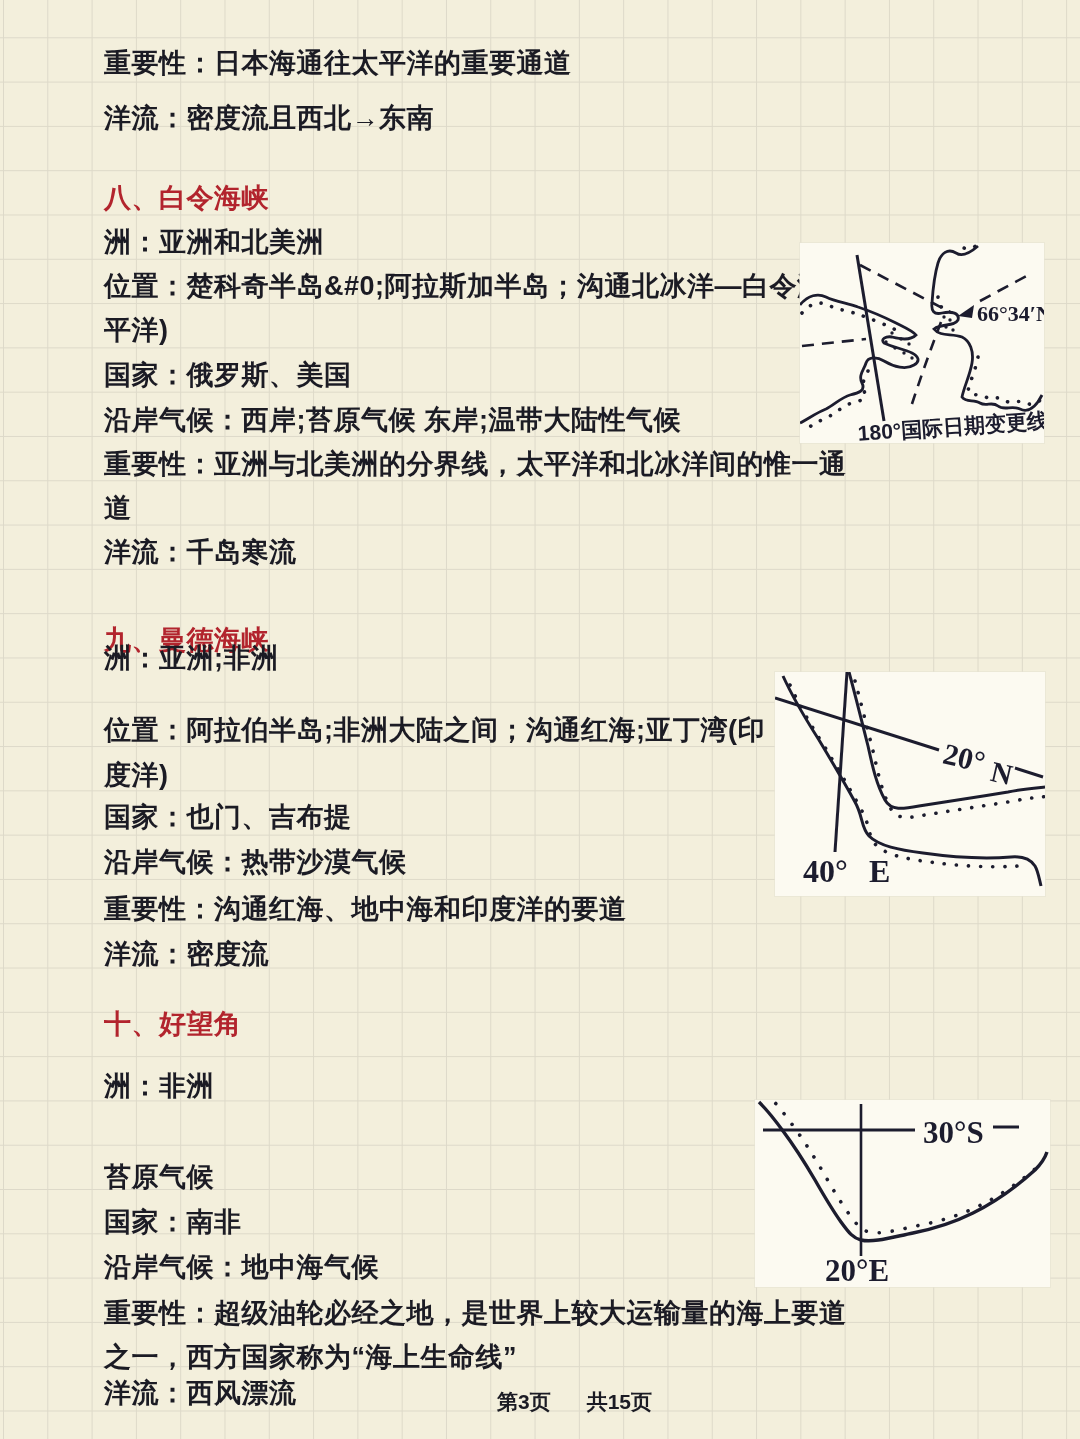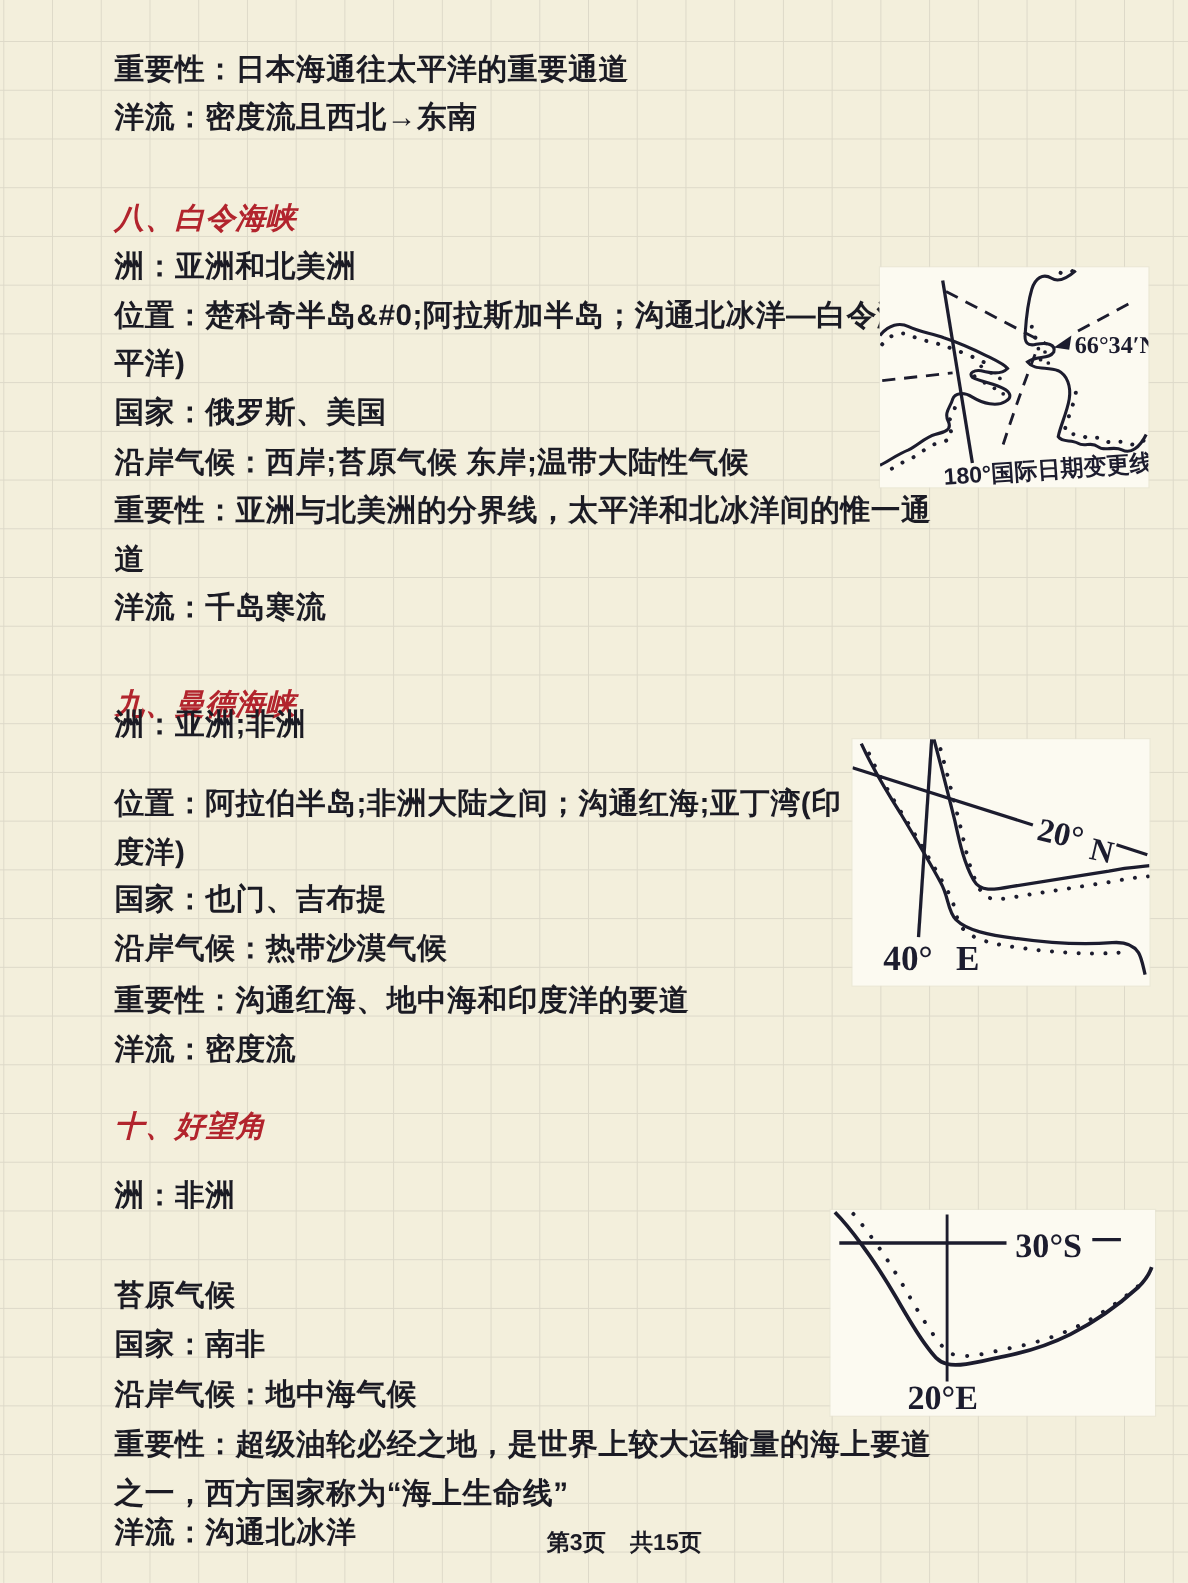--- a/index.html
+++ b/index.html
@@ -20,54 +20,53 @@
     position:absolute;
     left:104px;
     white-space:nowrap;
     font-size:27px;
     font-weight:700;
     color:#1b1b24;
     letter-spacing:0.5px;
   }
   .line.header{
     color:#b2242d;
-    font-style:italic;
   }
   .map{
     position:absolute;
     background:#fcfaf1;
     box-shadow:0 0 0 1px rgba(230,226,210,.6);
   }
   .footer{
     position:absolute;
     top:1388px;
     left:497px;
     font-size:21px;
     font-weight:700;
     color:#1b1b24;
     white-space:nowrap;
   }
-  .footer .total{margin-left:22px;}
+  .footer .total{margin-left:36px;}
   svg text{fill:#1c1c2e;}
   .serif-label{
     font-family:"Liberation Serif","DejaVu Serif",serif;
     font-weight:700;
   }
   .cjk-label{
     font-family:"Liberation Sans","DejaVu Sans",sans-serif;
     font-weight:700;
   }
 </style>
 </head>
 <body>
 
 <div class="page">
 
   <div class="line" style="top:45px">重要性：日本海通往太平洋的重要通道</div>
-  <div class="line" style="top:88px">洋流：密度流且西北→东南</div>
+  <div class="line" style="top:100px">洋流：密度流且西北→东南</div>
 
   <div class="line header" style="top:180px">八、白令海峡</div>
   <div class="line" style="top:224px">洲：亚洲和北美洲</div>
   <div class="line" style="top:268px">位置：楚科奇半岛&amp;#0;阿拉斯加半岛；沟通北冰洋—白令海(太</div>
   <div class="line" style="top:312px">平洋)</div>
   <div class="line" style="top:357px">国家：俄罗斯、美国</div>
   <div class="line" style="top:402px">沿岸气候：西岸;苔原气候 东岸;温带大陆性气候</div>
   <div class="line" style="top:446px">重要性：亚洲与北美洲的分界线，太平洋和北冰洋间的惟一通</div>
   <div class="line" style="top:490px">道</div>
   <div class="line" style="top:534px">洋流：千岛寒流</div>
@@ -139,21 +138,21 @@
     <text class="serif-label" x="94" y="210" font-size="32">E</text>
   </svg>
 
   <div class="line header" style="top:1006px">十、好望角</div>
   <div class="line" style="top:1068px">洲：非洲</div>
   <div class="line" style="top:1159px">苔原气候</div>
   <div class="line" style="top:1204px">国家：南非</div>
   <div class="line" style="top:1249px">沿岸气候：地中海气候</div>
   <div class="line" style="top:1295px">重要性：超级油轮必经之地，是世界上较大运输量的海上要道</div>
   <div class="line" style="top:1339px">之一，西方国家称为“海上生命线”</div>
-  <div class="line" style="top:1375px">洋流：沟通北冰洋</div>
+  <div class="line" style="top:1375px">洋流：西风漂流</div>
 
   <svg class="map" style="left:755px;top:1100px" width="295" height="187" viewBox="0 0 295 187">
     <g stroke="#1c1c2e" fill="none">
 
       <path d="M8,30 L160,30" stroke-width="3"></path>
       <path d="M238,27 L264,27" stroke-width="3"></path>
 
       <path d="M106,4 L106,156" stroke-width="2.6"></path>
 
       <path d="M4,2 C12,10 20,20 28,31 C40,47 50,63 60,80 C68,94 76,108 86,122 C94,133 98,138 106,140 C118,143 138,137 158,133 C178,129 198,123 218,113 C238,103 260,88 280,70 C286,64 290,58 292,52" stroke-width="3.4"></path>

